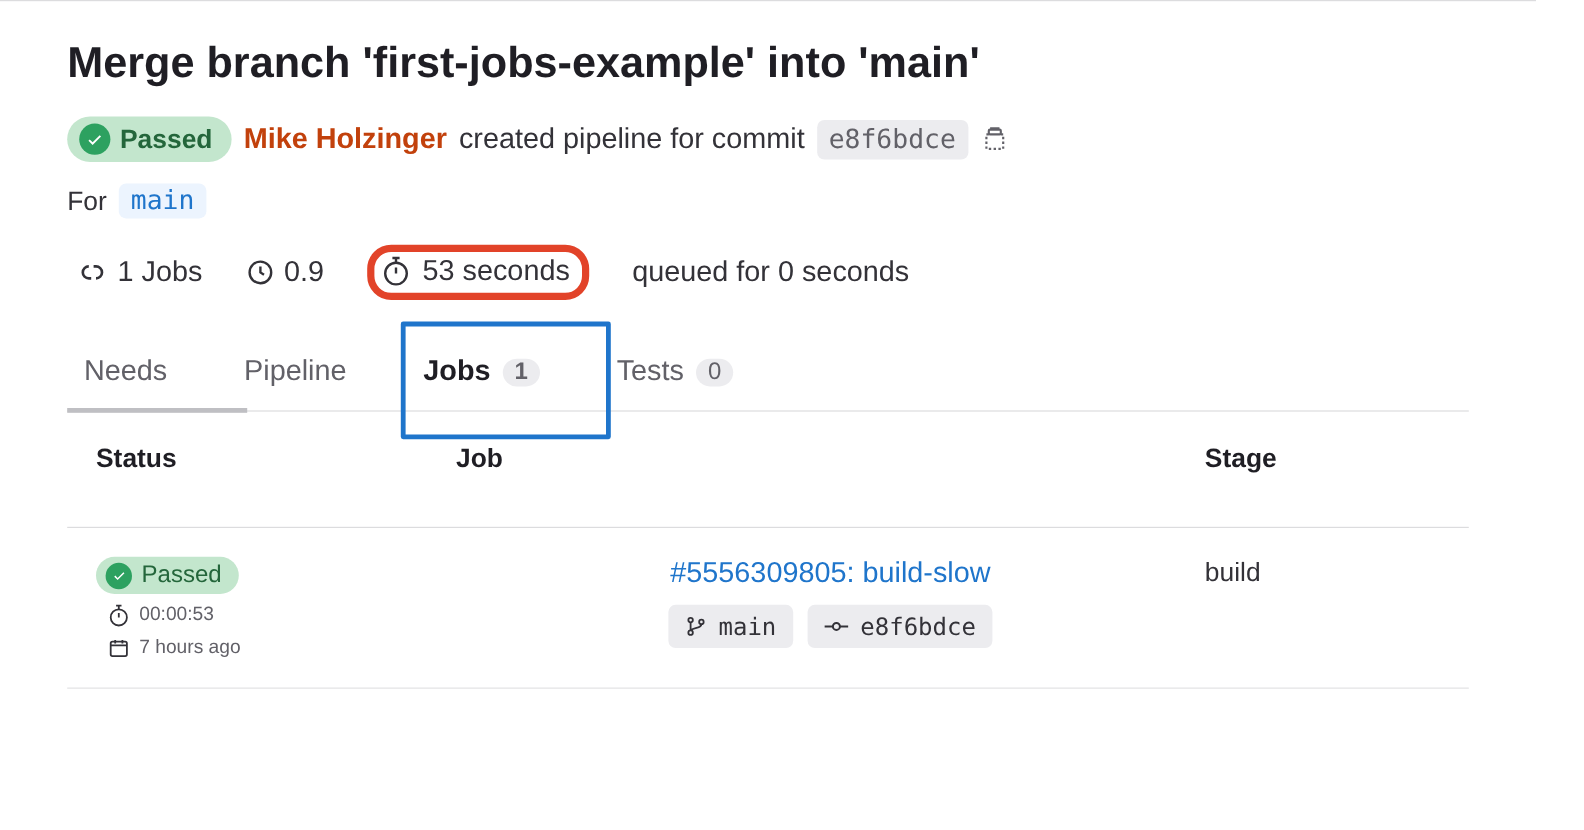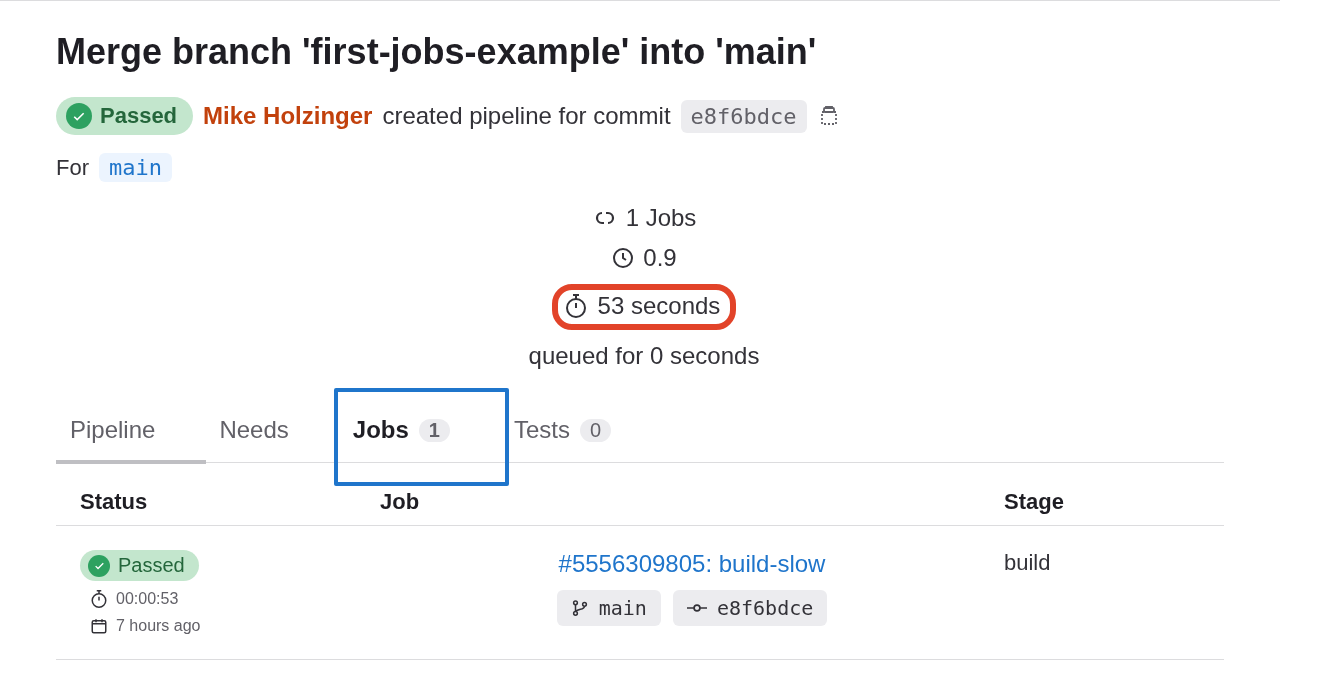--- a/index.html
+++ b/index.html
@@ -61,27 +61,26 @@
     font-family: ui-monospace, SFMono-Regular, Menlo, monospace;
     background: #ecf4fe;
     color: #1f75cb;
     border-radius: 6px;
     padding: 2px 10px;
     font-size: 22px;
   }
   .stats-row {
     display: flex;
     align-items: center;
-    gap: 12px;
+    gap: 36px;
     font-size: 24px;
     color: #333238;
     margin-bottom: 36px;
     position: relative;
     padding-left: 8px;
-    flex-direction: column;
   }
   .stat { display:flex; align-items:center; gap:8px; }
   .icon { display:inline-flex; color:#333238; }
   .highlight-red {
     border: 6px solid #e24329;
     border-radius: 20px;
     padding: 2px 10px 4px 6px;
     display:inline-flex; align-items:center; gap:10px;
   }
   .tabs {
@@ -114,21 +113,21 @@
     text-align: center;
   }
   .highlight-blue {
     border: 4px solid #1f75cb;
     border-radius: 2px;
     position: absolute;
     pointer-events: none;
   }
   .table-header {
     display: flex;
-    padding: 26px 20px 10px 24px;
+    padding: 26px 20px 44px 24px;
     border-bottom: 1px solid #dcdcde;
     font-size: 22px;
     font-weight: 700;
     color: #1f1e24;
   }
   .col-status { width: 300px; }
   .col-job    { flex: 1; }
   .col-stage  { width: 200px; }
   .row {
     display: flex;
@@ -218,24 +217,24 @@
       <span>53 seconds</span>
     </span>
     <span class="stat">
       <span>queued for 0 seconds</span>
     </span>
   </div>
 
   <div class="tabs" style="position:relative;">
     <div class="tab-underline"></div>
     <div class="tab">
+      <span>Needs</span>
+    </div>
+    <div class="tab">
       <span>Pipeline</span>
-    </div>
-    <div class="tab">
-      <span>Needs</span>
     </div>
     <div class="tab active" id="jobs-tab">
       <span>Jobs</span>
       <span class="tab-count">1</span>
     </div>
     <div class="tab">
       <span>Tests</span>
       <span class="tab-count">0</span>
     </div>
     <div class="highlight-blue" style="left:278px; top:-18px; width:175px; height:98px;"></div>

